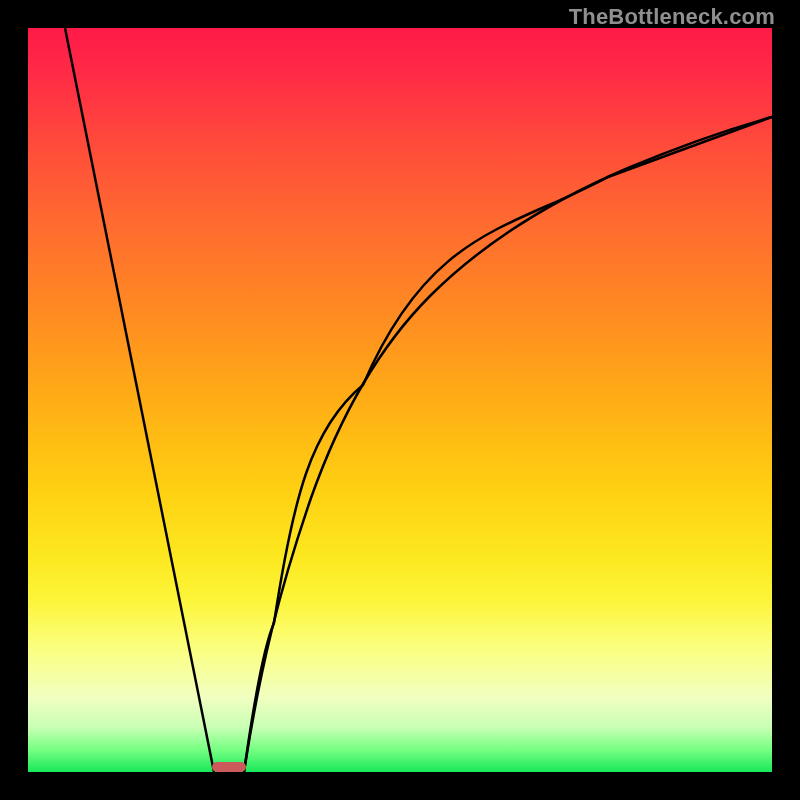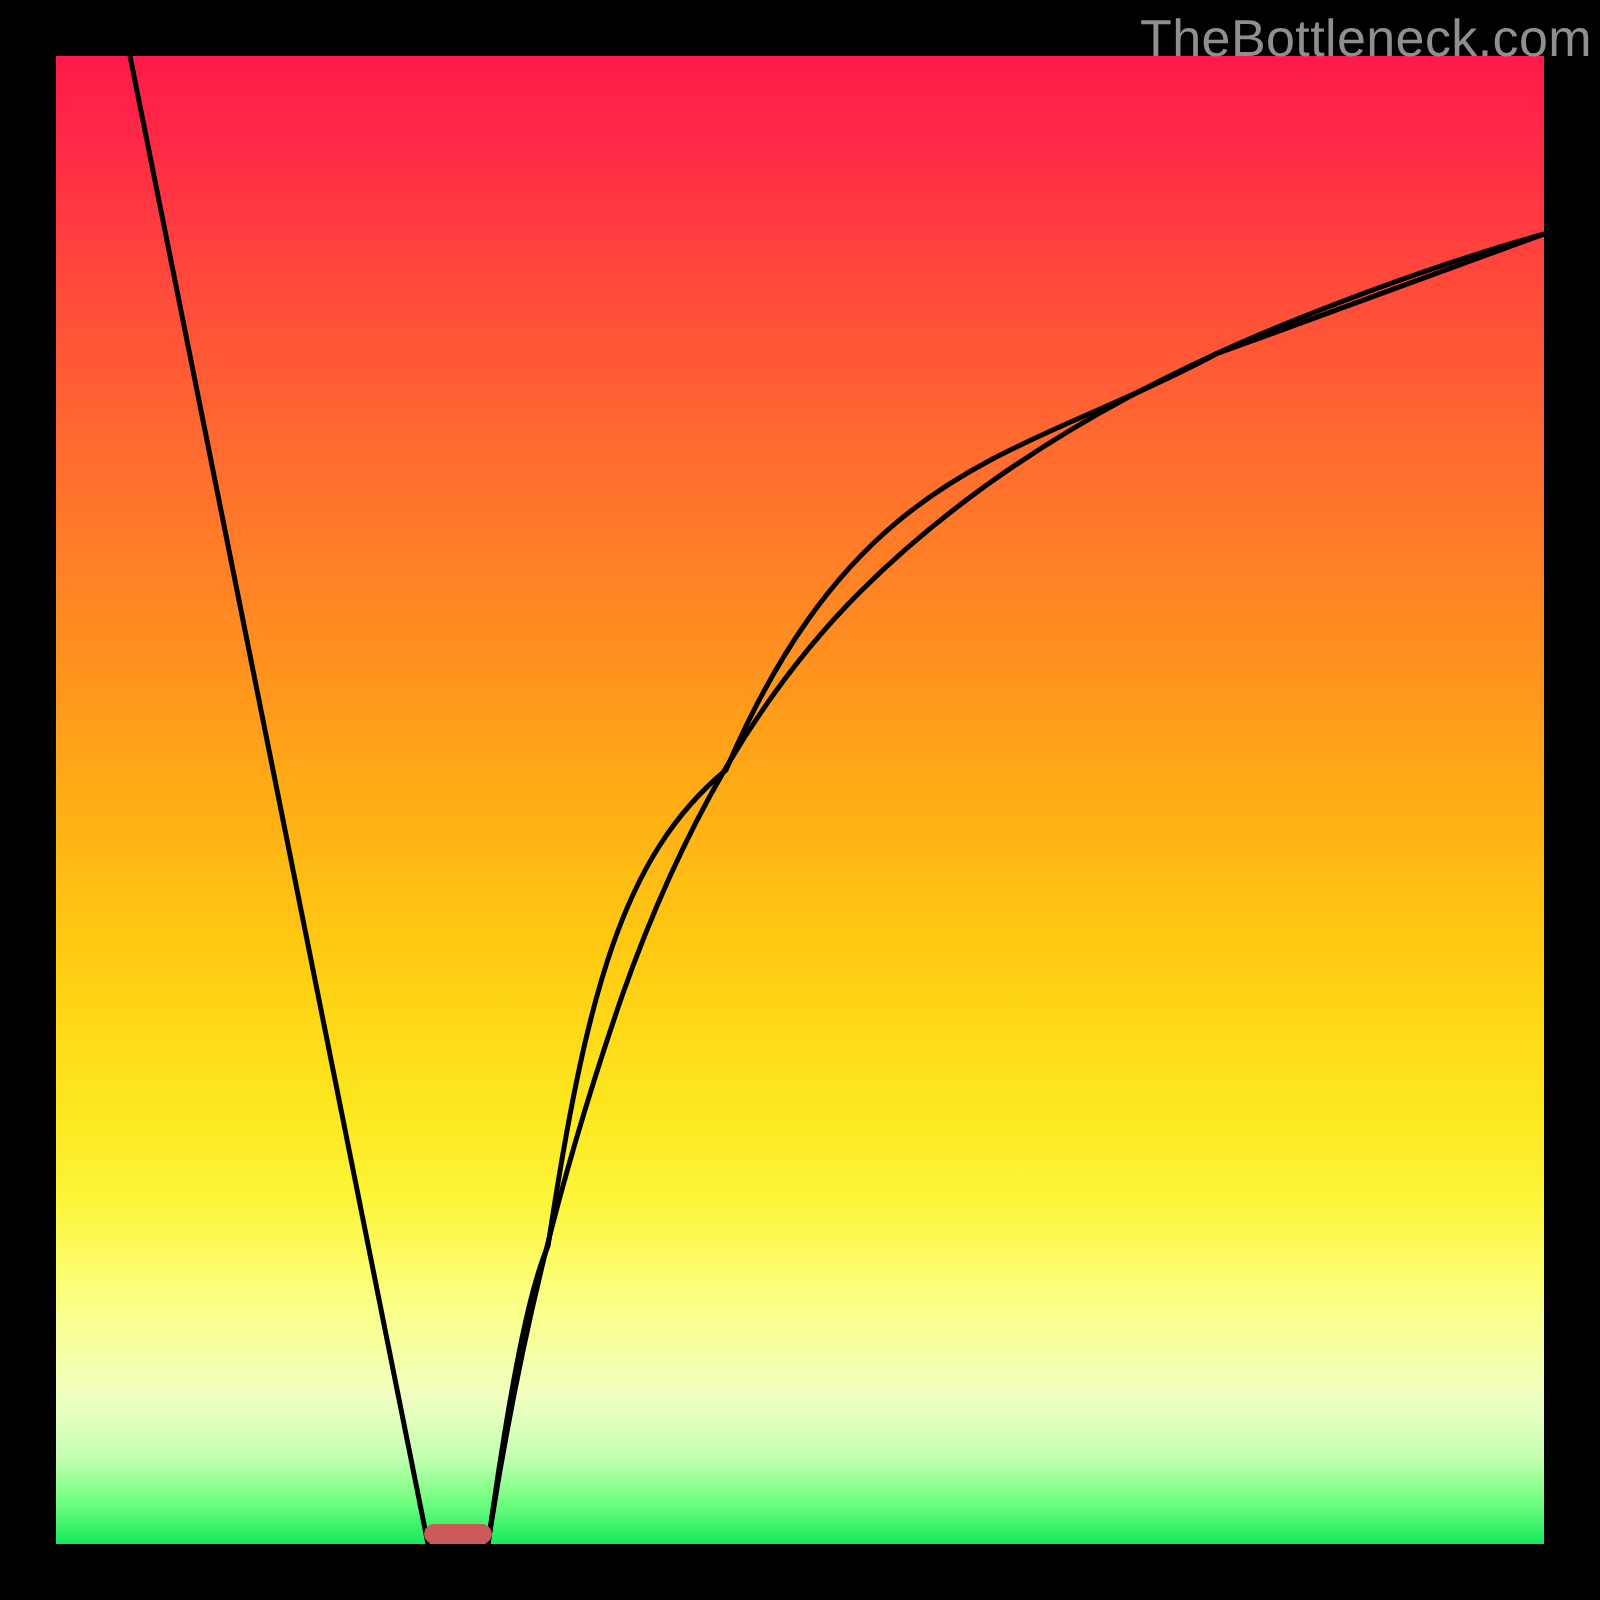--- a/index.html
+++ b/index.html
@@ -48,25 +48,25 @@
     );
   }
   .marker {
     position: absolute;
     background: #cc5a5a;
     border-radius: 6px;
   }
   .watermark {
     position: absolute;
     top: 4px;
-    right: 4px;
+    right: 25px;
     color: #8f8f8f;
-    font-size: 26px;
+    font-size: 22px;
     letter-spacing: 0.2px;
-    font-weight: 400;
+    font-weight: 700;
   }
   svg.curve {
     position: absolute;
     inset: 0;
     width: 100%;
     height: 100%;
   }
 </style>
 </head>
 <body>

